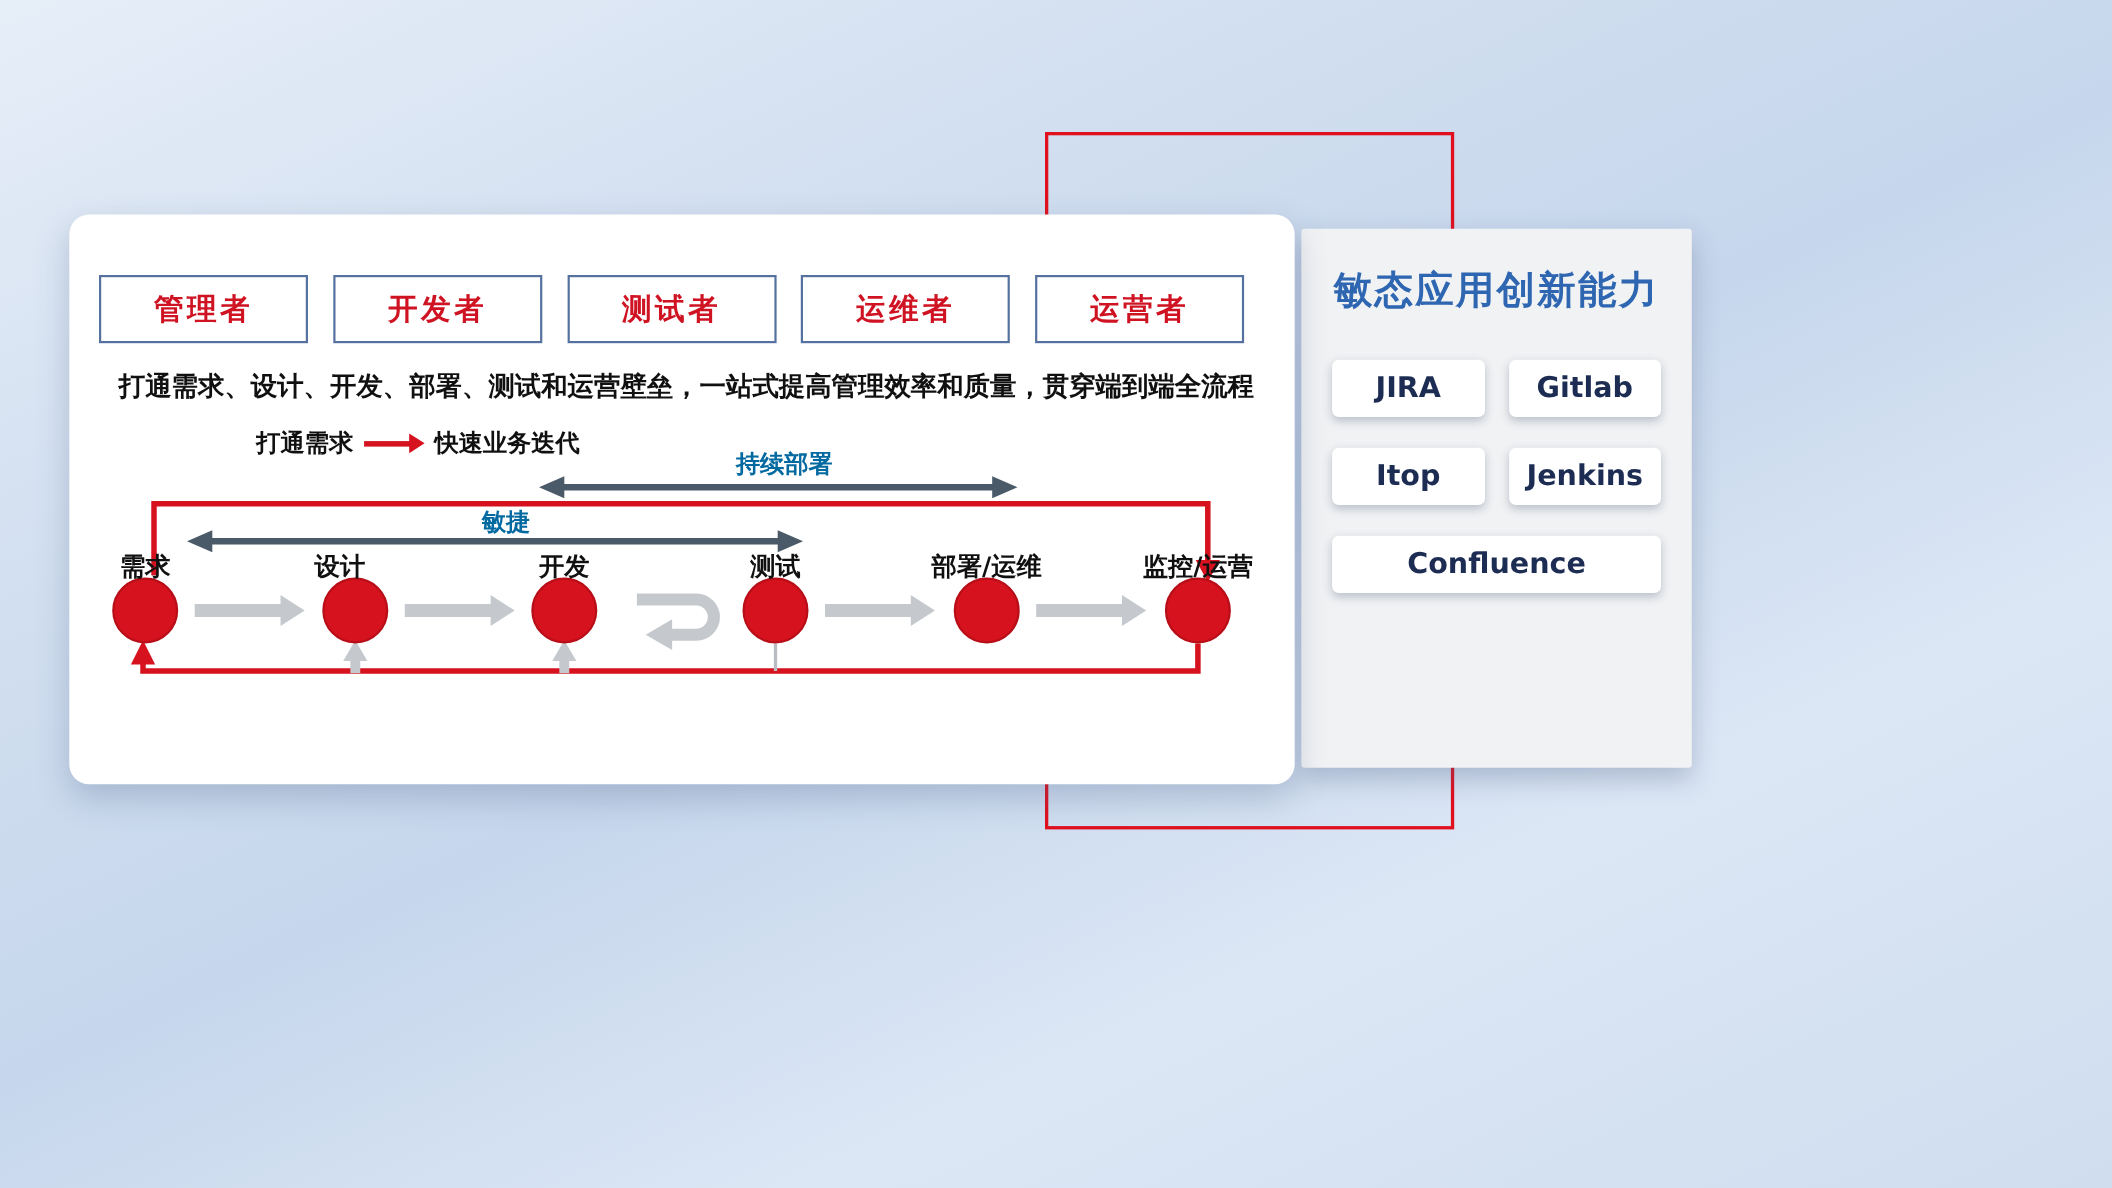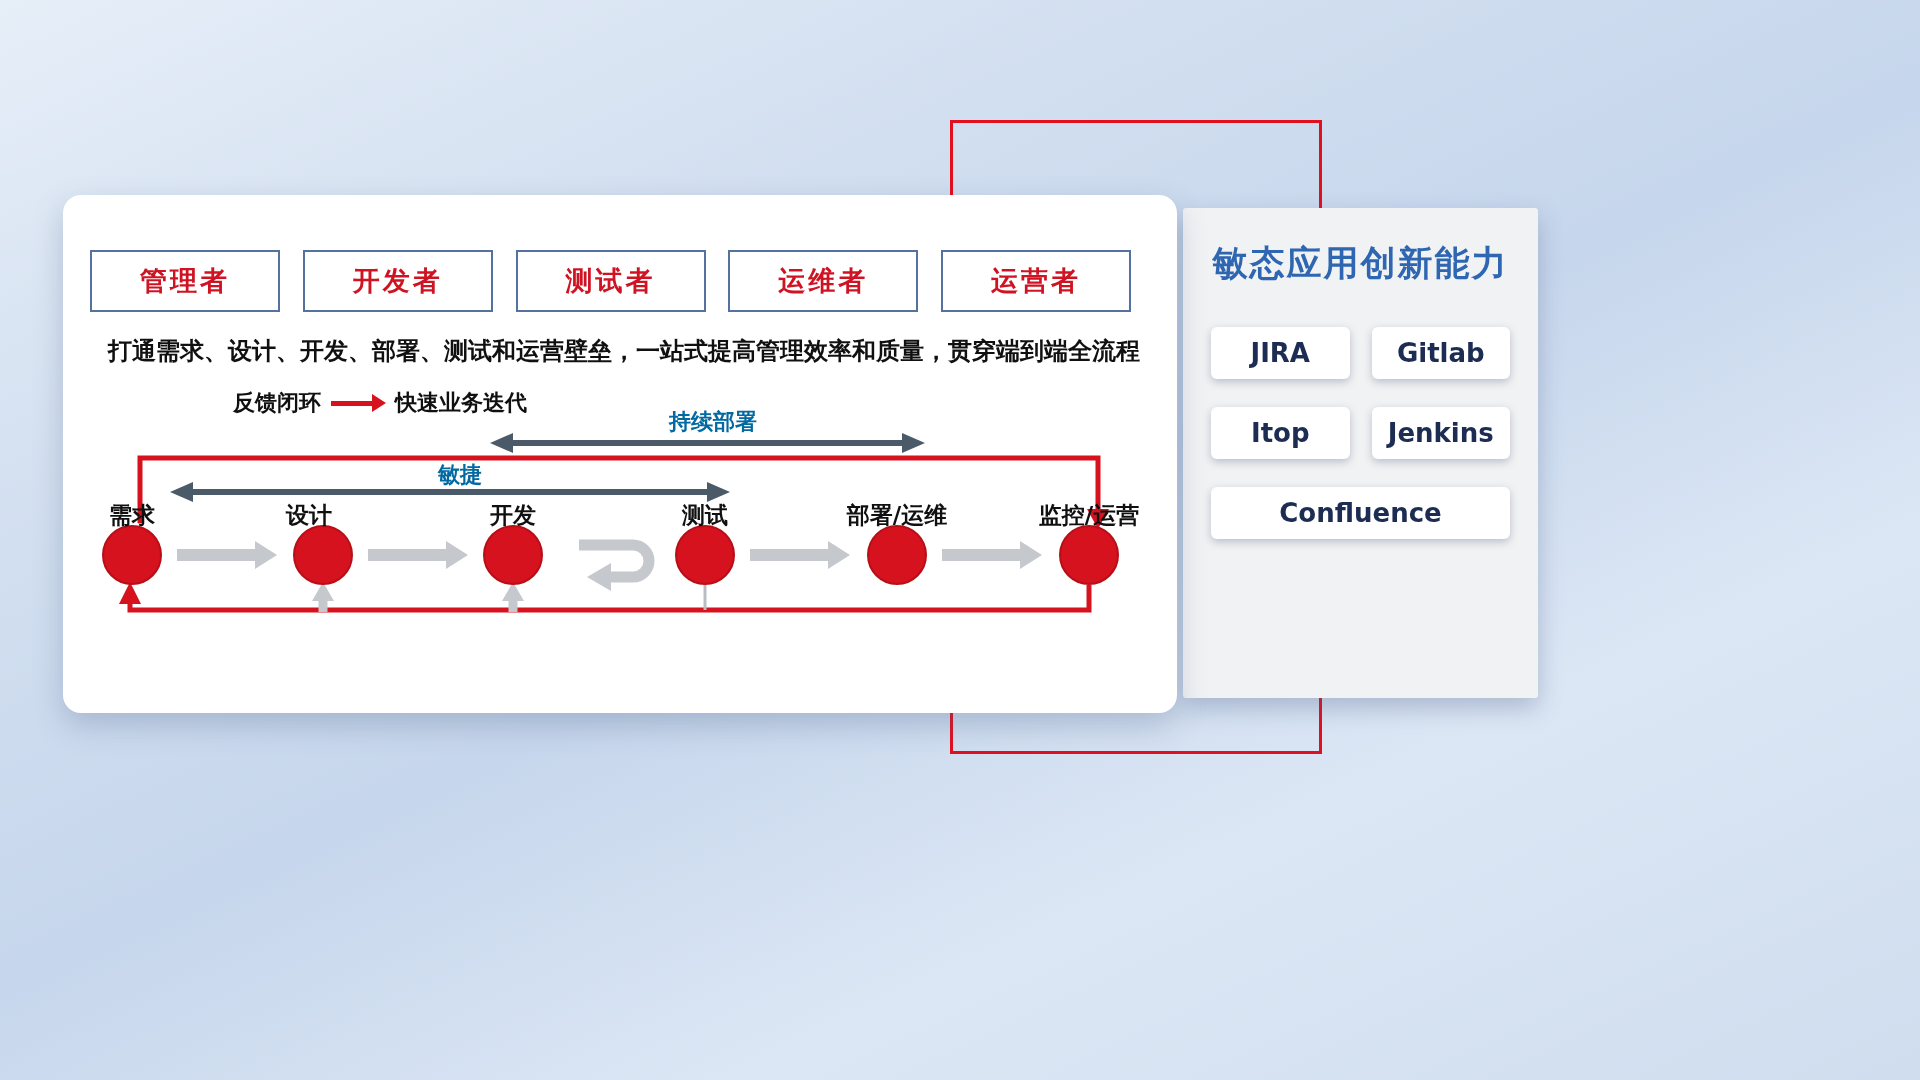--- a/index.html
+++ b/index.html
@@ -129,21 +129,21 @@
     <div class="role-box">管理者</div>
     <div class="role-box">开发者</div>
     <div class="role-box">测试者</div>
     <div class="role-box">运维者</div>
     <div class="role-box">运营者</div>
   </div>
 
   <div class="desc">打通需求、设计、开发、部署、测试和运营壁垒，一站式提高管理效率和质量，贯穿端到端全流程</div>
 
   <div class="legend-forward">
-    <span>反馈闭环</span>
+    <span>打通需求</span>
     <span class="arr right"></span>
     <span>快速业务迭代</span>
   </div>
 
   <div class="flow">
 
     <svg viewBox="0 0 1114 300" width="1114" height="300">
 
       <g>
         <polyline points="77,118 77,53 1035,53 1035,106" fill="none" stroke="#d6121f" stroke-width="5"></polyline>

